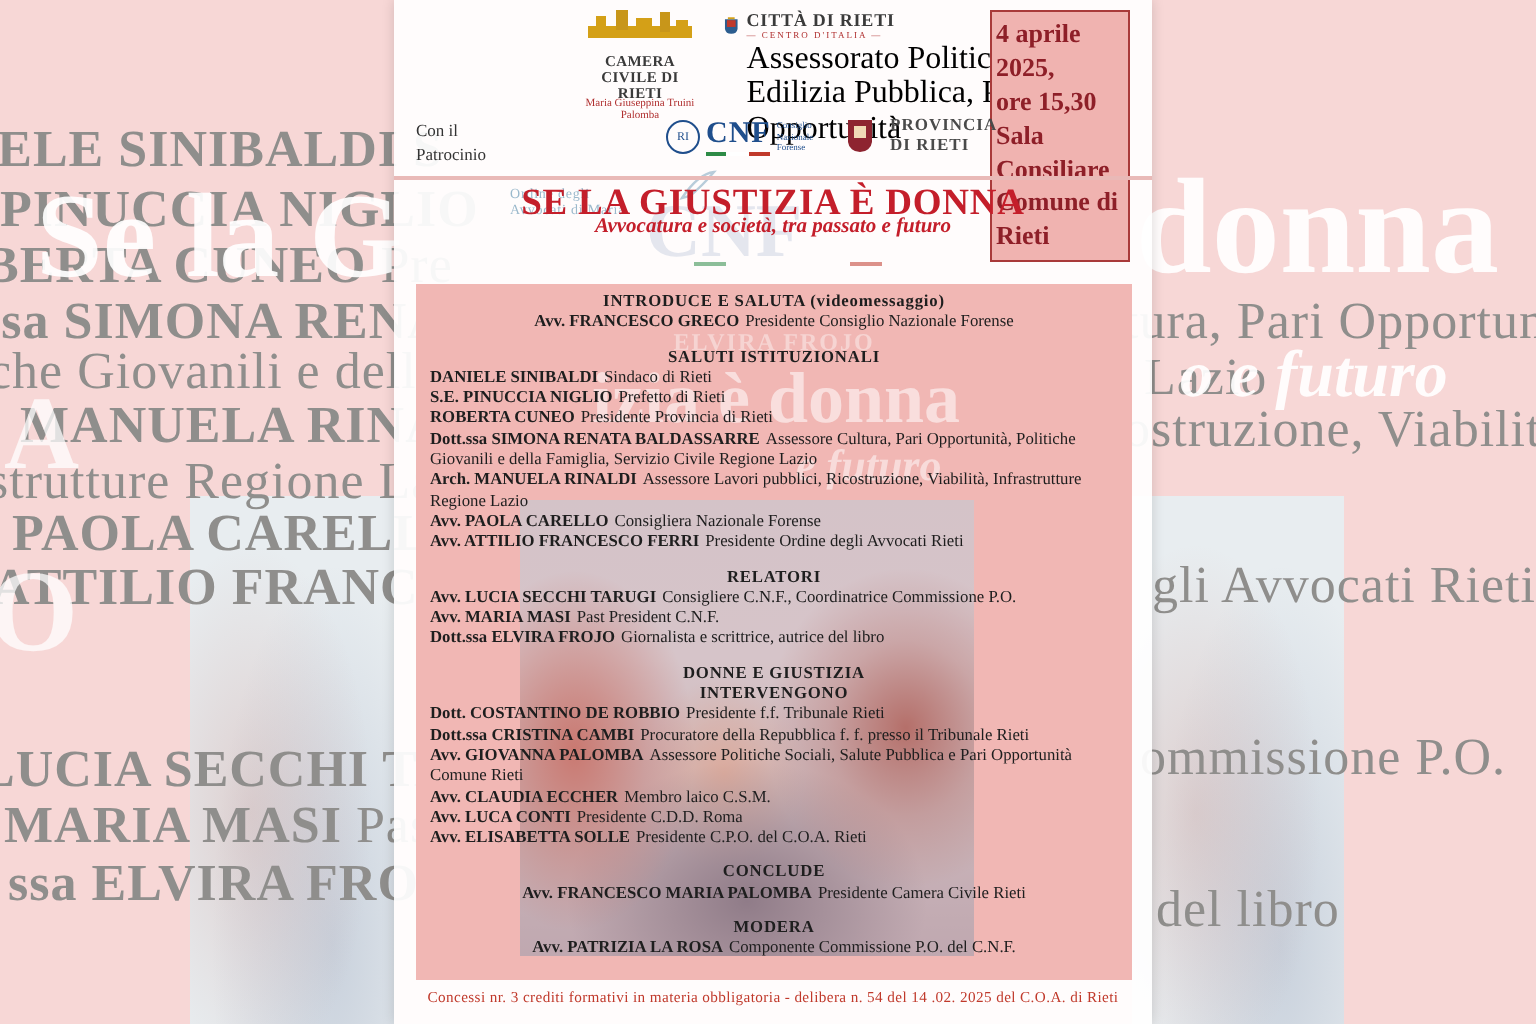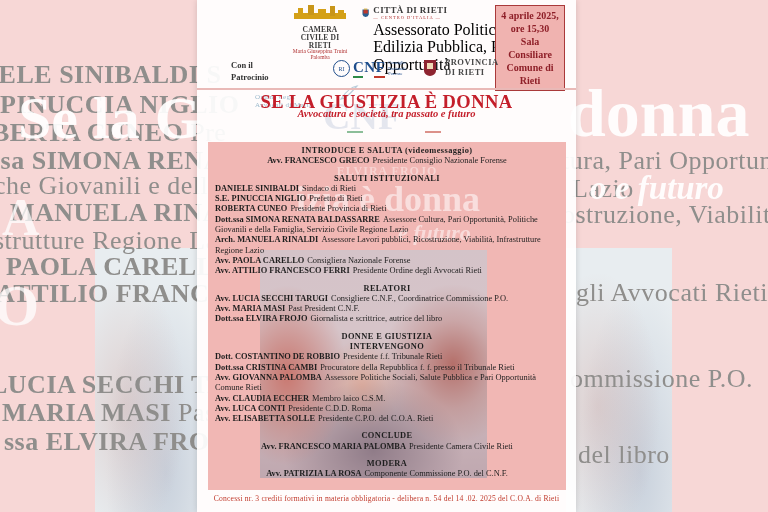--- a/index.html
+++ b/index.html
@@ -25,25 +25,25 @@
   .logo-block{text-align:center;line-height:1.05;}
   .logo-block .lname{font-size:7.5px;font-weight:bold;color:#3a3a3a;letter-spacing:.2px;}
   .logo-block .lsub{font-size:5.5px;color:#b03030;}
   .castle{width:56px;height:16px;margin:0 auto 2px auto;}
   .shield-city{width:15px;height:18px;margin:0 auto 1px auto;}
   .citta-wrap{display:flex;gap:4px;align-items:flex-start;}
   .citta-txt{text-align:left;line-height:1.1;padding-top:2px;}
   .citta-txt .big{font-size:9px;color:#3a3a3a;letter-spacing:.4px;font-weight:bold;}
   .citta-txt .mid{font-size:4.5px;color:#b03030;letter-spacing:1px;}
   .datebox{position:absolute;top:5px;left:298px;width:64px;padding:3px 2px;
-           background:#f0b3b0;border:1.5px solid #a93a3a;text-align:center;
-           font-size:10px;font-weight:bold;color:#8e1f28;line-height:1.3;}
+           background:#f0b3b0;border:1.5px solid #a93a3a;text-align:left;
+           font-size:13px;font-weight:bold;color:#8e1f28;line-height:1.3;}
   .logo-row2{position:absolute;top:56px;left:0;width:100%;height:32px;}
-  .patrocinio{position:absolute;left:34px;top:4px;font-size:8.5px;color:#333;
-              font-weight:bold;line-height:1.4;width:46px;}
+  .patrocinio{position:absolute;left:11px;top:4px;font-size:8.5px;color:#333;
+              font-weight:normal;line-height:1.4;width:46px;}
   .ordine{position:absolute;left:58px;top:5px;text-align:left;color:#9bb9cc;
           font-size:7px;font-weight:normal;letter-spacing:.4px;line-height:1.15;width:66px;margin-top:32px;}
   .quill{position:absolute;left:84px;top:-8px;width:20px;height:16px;opacity:.7;}
   .cnf{position:absolute;left:136px;top:3px;display:flex;align-items:center;gap:3px;}
   .cnf-emblem{width:15px;height:15px;border-radius:50%;border:1.5px solid #1f4e8c;
               display:flex;align-items:center;justify-content:center;font-size:6px;color:#1f4e8c;}
   .cnf-abbr{font-size:15px;font-weight:bold;color:#1f4e8c;letter-spacing:.5px;
             border-bottom:2px solid;border-image:linear-gradient(90deg,#2e8b47 33%,#fff 33% 66%,#c0392b 66%) 1;}
   .cnf-full{font-size:4.5px;color:#1f4e8c;width:30px;line-height:1.2;}
   .prov{position:absolute;left:226px;top:2px;display:flex;align-items:center;gap:8px;}

